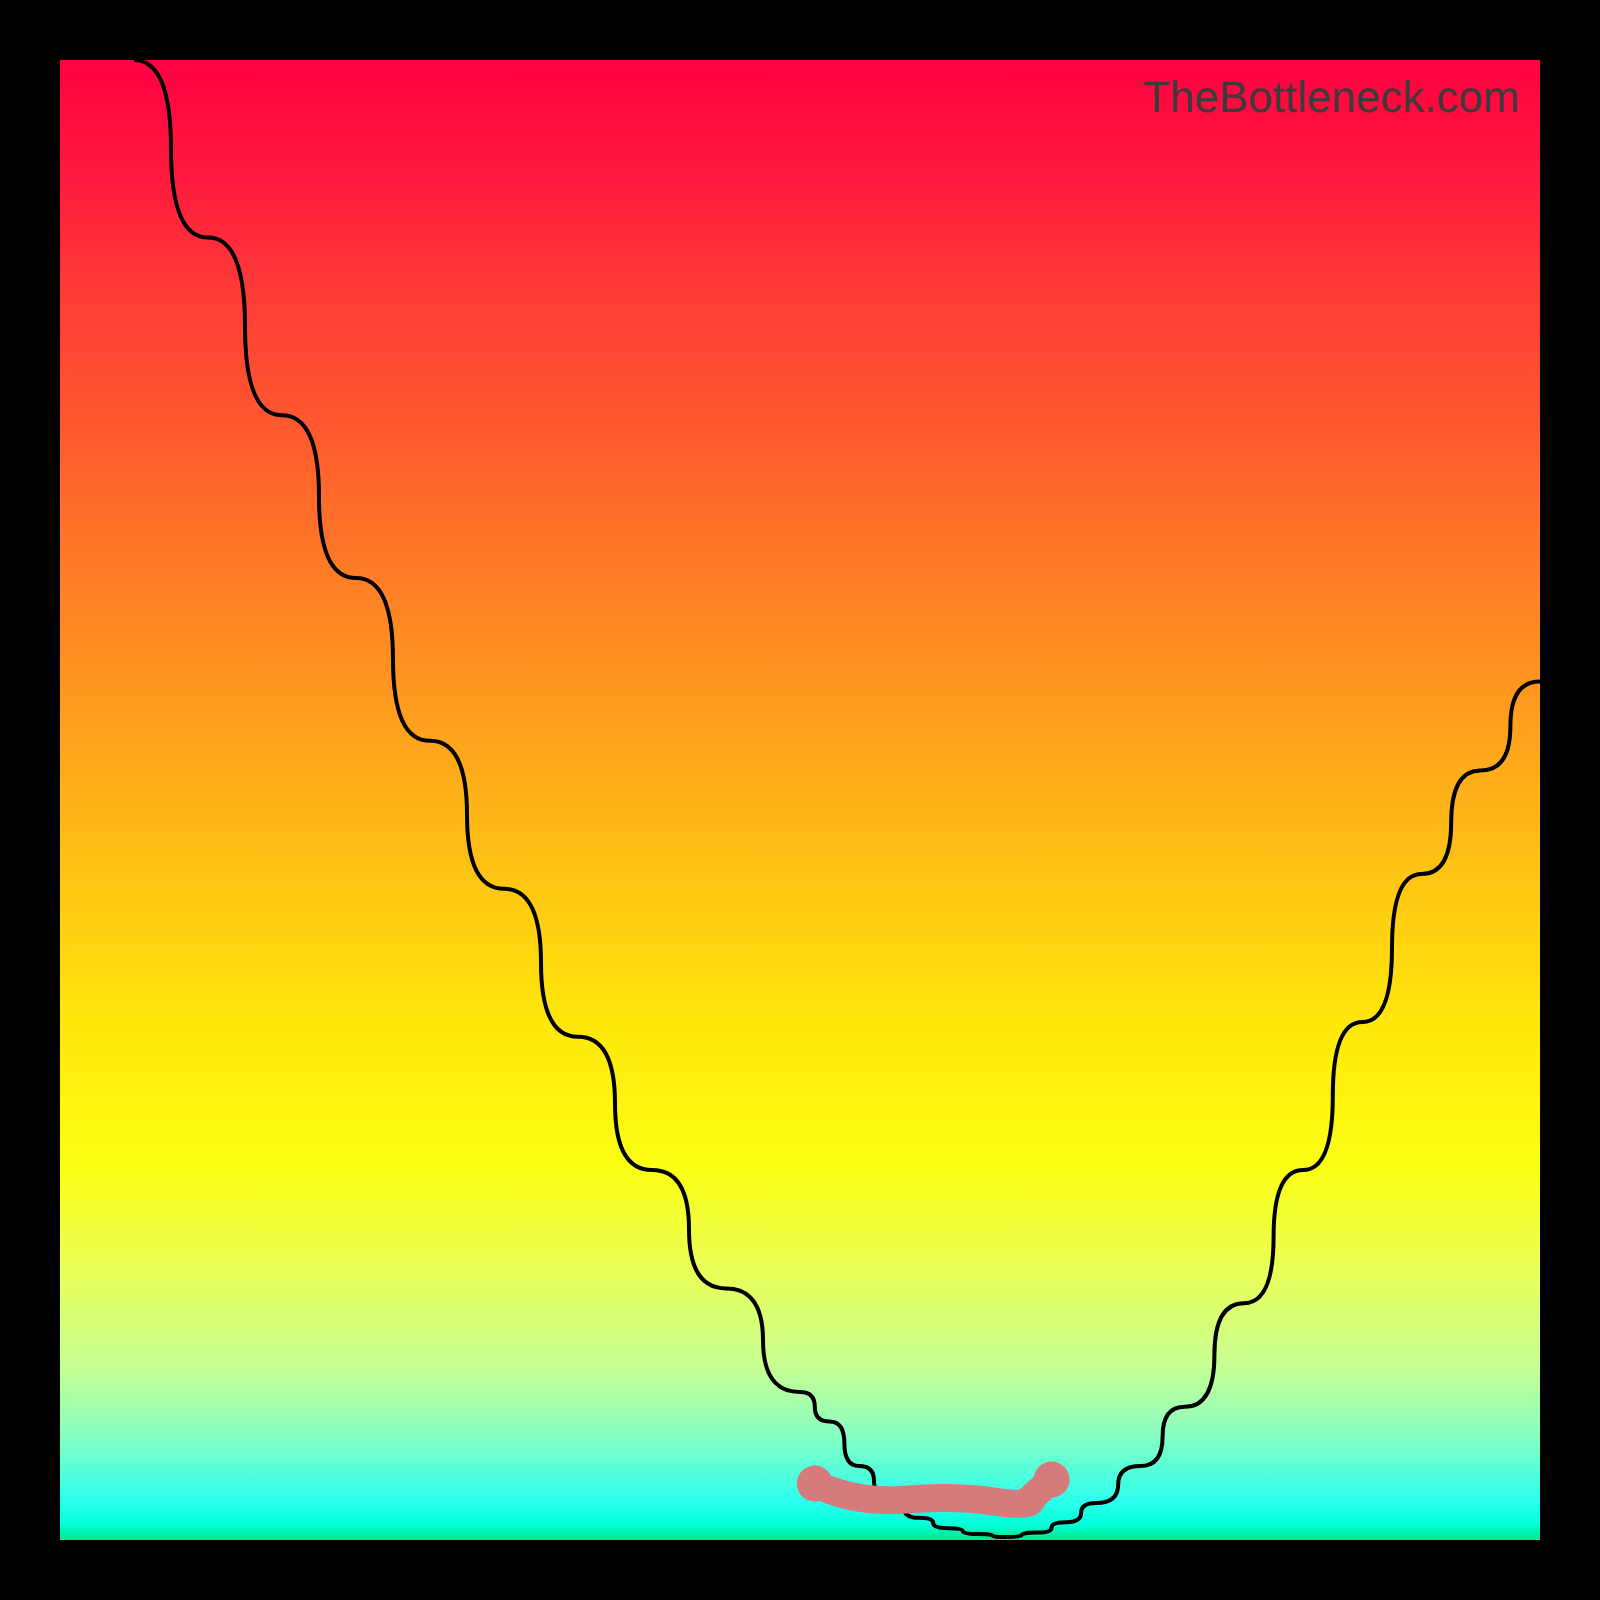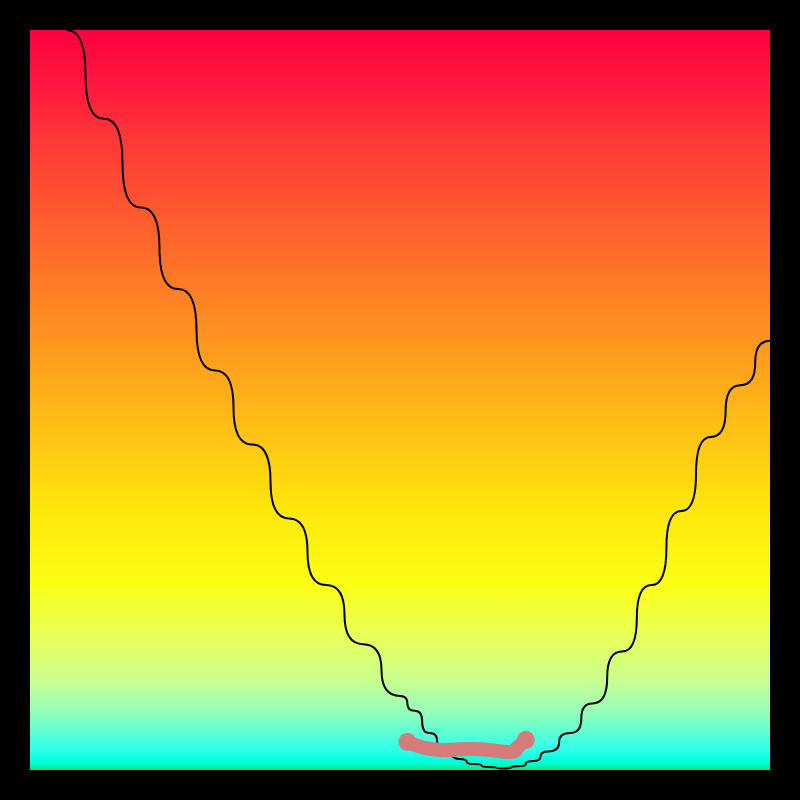--- a/index.html
+++ b/index.html
@@ -53,20 +53,21 @@
   }
   .curve { fill: none; stroke: #000; stroke-width: 2; }
   .marker-band { fill: none; stroke: #d57b7b; stroke-width: 14; stroke-linecap: round; }
   .marker-dot { fill: #d57b7b; }
 </style>
 </head>
 <body>
 <div class="frame">
 
   <div class="plot-area">
+    <div class="watermark">TheBottleneck.com</div>
 
     <svg class="curves" viewBox="0 0 740 740" preserveAspectRatio="none">
       <path id="curve-left" class="curve" d="M 37 0 Q 55.5 0 55.5 44.4 Q 55.5 88.8 74 88.8 Q 92.5 88.8 92.5 133.2 Q 92.5 177.6 111 177.6 Q 129.5 177.6 129.5 218.3 Q 129.5 259 148 259 Q 166.5 259 166.5 299.70000000000005 Q 166.5 340.40000000000003 185 340.40000000000003 Q 203.5 340.40000000000003 203.5 377.40000000000003 Q 203.5 414.40000000000003 222 414.40000000000003 Q 240.5 414.40000000000003 240.5 451.40000000000003 Q 240.5 488.40000000000003 259 488.40000000000003 Q 277.5 488.40000000000003 277.5 521.7 Q 277.5 555 296 555 Q 314.5 555 314.5 584.5999999999999 Q 314.5 614.1999999999999 333 614.1999999999999 Q 351.5 614.1999999999999 351.5 640.0999999999999 Q 351.5 666 370 666 Q 377.4 666 377.4 673.4000000000001 Q 377.4 680.8000000000001 384.8 680.8000000000001 Q 392.20000000000005 680.8000000000001 392.20000000000005 691.9000000000001 Q 392.20000000000005 703 399.6 703 Q 407 703 407 710.4 Q 407 717.8 414.40000000000003 717.8 Q 421.8 717.8 421.8 723.3499999999999 Q 421.8 728.9 429.2 728.9 Q 436.6 728.9 436.6 731.49 Q 436.6 734.08 444 734.08 Q 451.4 734.08 451.4 735.56 Q 451.4 737.04 458.8 737.04 Q 466.20000000000005 737.04 466.20000000000005 737.78 Q 466.20000000000005 738.52 473.6 738.52"></path>
       <path id="curve-right" class="curve" d="M 473.6 738.52 Q 481 738.52 481 737.41 Q 481 736.3 488.40000000000003 736.3 Q 495.80000000000007 736.3 495.80000000000007 733.71 Q 495.80000000000007 731.12 503.20000000000005 731.12 Q 510.6 731.12 510.6 726.31 Q 510.6 721.5 518 721.5 Q 529.0999999999999 721.5 529.0999999999999 712.25 Q 529.0999999999999 703 540.1999999999999 703 Q 551.3 703 551.3 688.2 Q 551.3 673.4 562.4 673.4 Q 577.2 673.4 577.2 647.5 Q 577.2 621.6 592 621.6 Q 606.8 621.6 606.8 588.3 Q 606.8 555 621.6 555 Q 636.4000000000001 555 636.4000000000001 518 Q 636.4000000000001 481 651.2 481 Q 666 481 666 444 Q 666 407.00000000000006 680.8000000000001 407.00000000000006 Q 695.6 407.00000000000006 695.6 381.1 Q 695.6 355.2 710.4 355.2 Q 725.2 355.2 725.2 333 Q 725.2 310.8 740 310.8"></path>
       <path id="marker-band" class="marker-band" d="M 377.40000000000003 711.8 Q 397.40000000000003 721.8 422.40000000000003 719.8 T 467.40000000000003 720.8 T 485.8 718.8 L 495.8 709.8"></path>
       <circle id="marker-dot-left" class="marker-dot" r="9" cx="377.40000000000003" cy="711.8"></circle>
       <circle id="marker-dot-right" class="marker-dot" r="9" cx="495.8" cy="709.8"></circle>
     </svg>
   </div>
 

